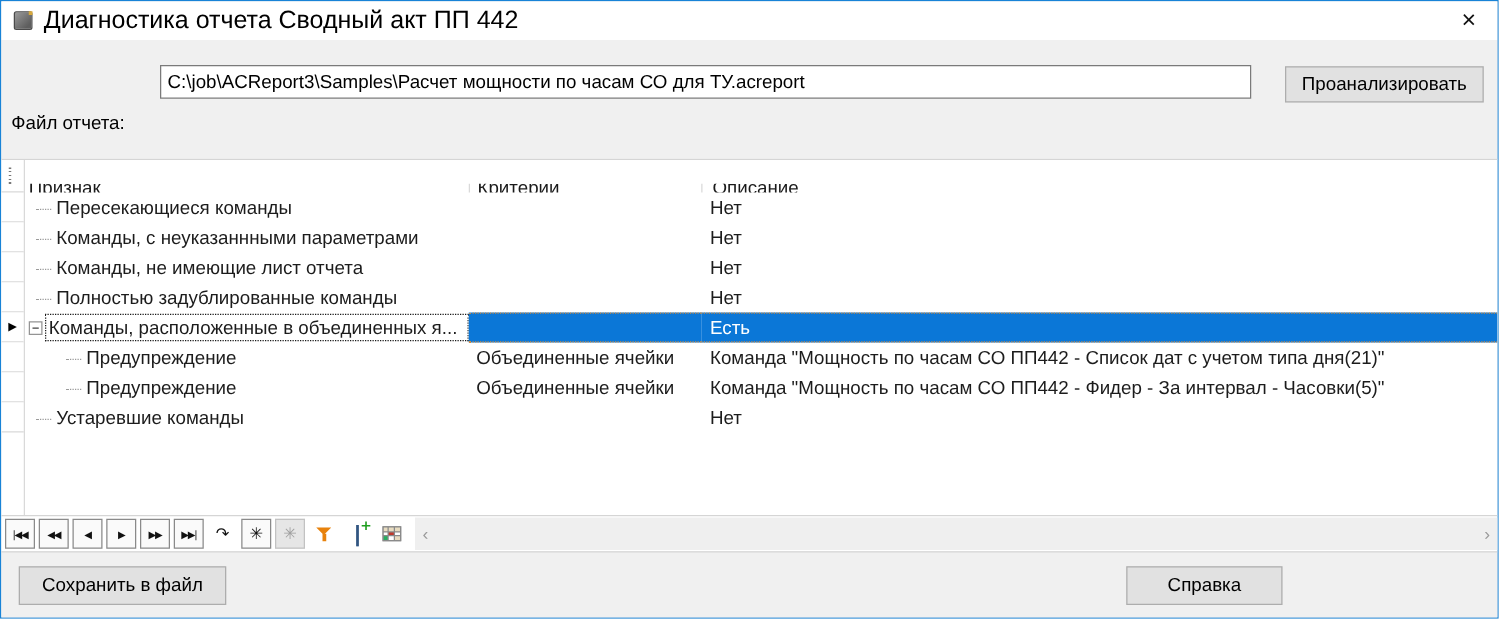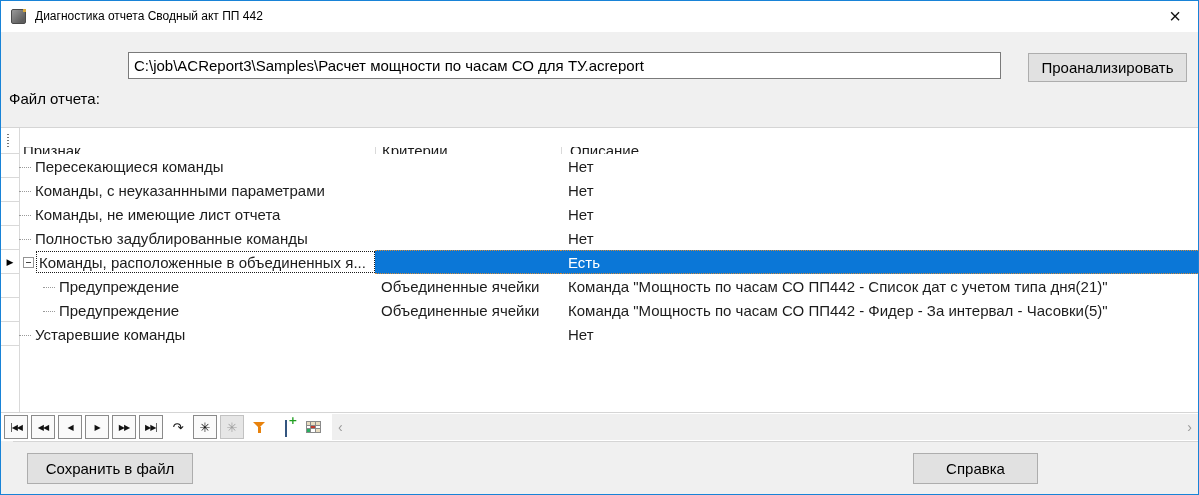--- a/index.html
+++ b/index.html
@@ -12,21 +12,21 @@
   }
 
   
   .titlebar { height: 31px; background: #ffffff; position: relative; flex: none; }
   .app-icon {
     position: absolute; left: 10px; top: 8px; width: 15px; height: 15px;
     background: linear-gradient(135deg,#9a9a9a 0%,#5e5e5e 80%);
     border: 1px solid #4a4a4a; border-radius: 2px;
   }
   .app-icon::after { content:""; position:absolute; right:-1px; top:-1px; width:3px; height:3px; background:#d8a93c; }
-  .title-text { position: absolute; left: 34px; top: 0; line-height: 31px; font-size: 12px; color: #000; white-space: nowrap; }
+  .title-text { position: absolute; left: 34px; top: 0; line-height: 31px; font-size: 20px; color: #000; white-space: nowrap; }
   .close-btn {
     position: absolute; right: 0; top: 0; width: 46px; height: 31px;
     display: flex; align-items: center; justify-content: center;
     font-size: 20px; font-weight: 300; color: #111; cursor: default; background: transparent; border: none;
   }
 
   
   .file-section { height: 95px; position: relative; background: #f0f0f0; flex: none; }
   .file-label { position: absolute; left: 8px; top: 58px; font-size: 15px; color: #000; }
   .file-input {
@@ -49,21 +49,21 @@
     background: repeating-linear-gradient(to bottom,#777 0 1px,transparent 1px 3px); }
   .ch { display: flex; align-items: center; overflow: hidden; white-space: nowrap; margin-top: 19px; }
   .ch1 { width: 356px; padding-left: 4px; }
   .ch2 { width: 186px; padding-left: 6px; border-left: 1px solid #d9d9d9; }
   .ch3 { flex: 1; padding-left: 8px; border-left: 1px solid #d9d9d9; }
 
   .grow { display: flex; height: 24px; font-size: 15px; color: #1c1c1c; align-items: stretch; }
   .ind { width: 18px; border-bottom: 1px solid #d9d9d9; flex: none; display:flex; align-items:center; justify-content:center; background:#fff; }
   .cur-arrow { font-family: "DejaVu Sans", sans-serif; font-size: 9px; color: #000; }
   .cell { display: flex; align-items: center; overflow: hidden; white-space: nowrap; }
-  .cf { width: 356px; padding-left: 0; }
+  .cf { width: 356px; padding-left: 10px; }
   .cc { width: 186px; padding-left: 6px; }
   .cd { flex: 1; padding-left: 7px; }
   .tdots { flex: none; width: 12px; height: 1px; border-top: 1px dotted #9a9a9a; margin-right: 4px; position: relative; top: 1px; }
   .lvl1 .tdots { margin-left: 24px; }
 
   .sel .cc, .sel .cd { background: #0b77d7; color: #fff; border-top: 1px dotted #cf8a3d; border-bottom: 1px dotted #cf8a3d; }
   .sel .cf { padding-left: 0; background: #fff; }
   .expander { flex: none; width: 11px; height: 11px; border: 1px solid #949494; background: #fff;
     margin: 0 2px 0 4px; display: inline-flex; align-items: center; justify-content: center; }
   .expander i { width: 5px; height: 1px; background: #444; }
@@ -87,21 +87,21 @@
   .floppy::after { content:""; position:absolute; left:2px; right:2px; bottom:0; height:5px; background:#fff; }
   .fplus { position: absolute; right: -5px; top: -7px; color: #1f9e1f; font-weight: bold; font-size: 11px; letter-spacing: 0; }
   .gicon { width: 15px; height: 12px; display: grid; grid-template-columns: 1fr 1fr 1fr; grid-template-rows: 1fr 1fr 1fr;
     gap: 1px; background: #8a8a8a; border: 1px solid #8a8a8a; }
   .gicon span { display: block; }
   .hscroll { position: absolute; left: 331px; right: 0; top: 1px; bottom: 1px; background: #efefef;
     display: flex; align-items: center; justify-content: space-between; padding: 0 6px;
     color: #9a9a9a; font-size: 14px; }
 
   
-  .footer { flex: 1; background: #f0f0f0; border-top: 1px solid #d5d5d5; position: relative; margin-left: 12px; }
+  .footer { flex: 1; background: #f0f0f0; border-top: 1px solid #d5d5d5; position: relative; }
   .fbtn { position: absolute; background: #e1e1e1; border: 1px solid #adadad;
     font-family: "Liberation Sans", sans-serif; font-size: 15px; color: #000;
     display: flex; align-items: center; justify-content: center; }
   .save-btn  { left: 14px;  top: 11px; width: 166px; height: 31px; }
   .help-btn  { left: 900px; top: 11px; width: 125px; height: 31px; }
   .closeb    { left: 1056px; top: 10px; width: 129px; height: 32px; border: 2px solid #0078d7; }
 </style>
 </head>
 <body>
 

